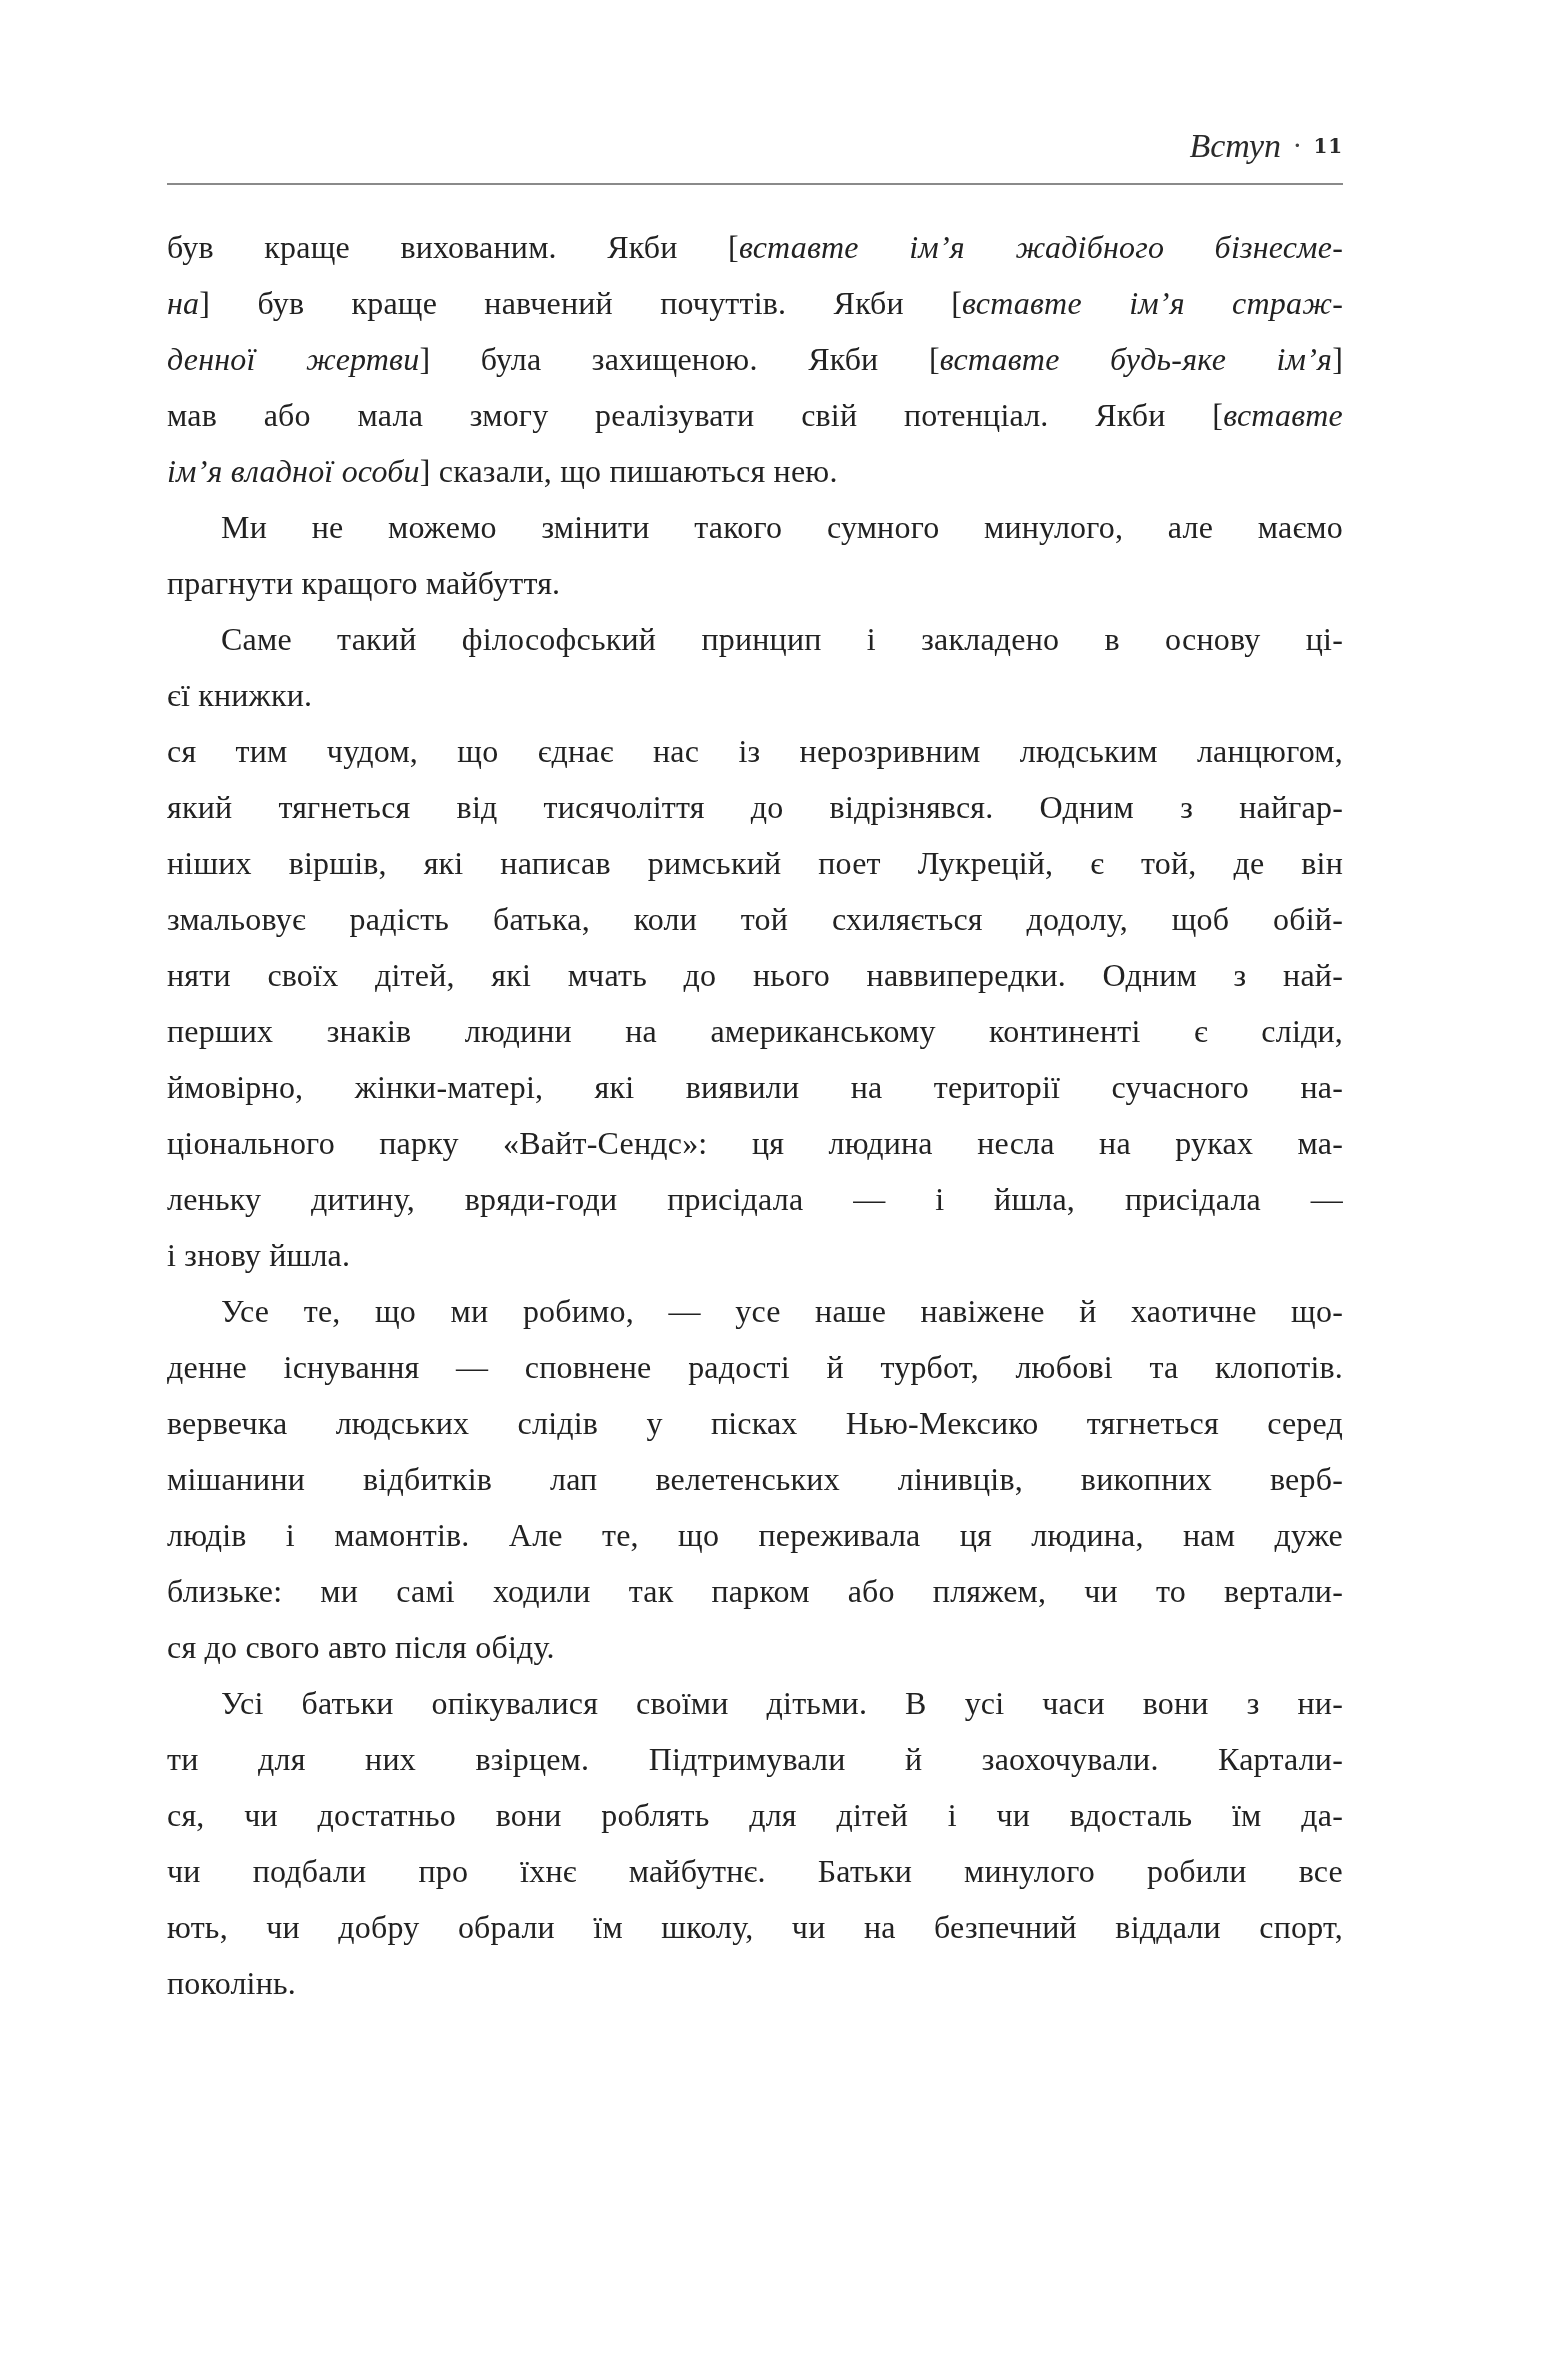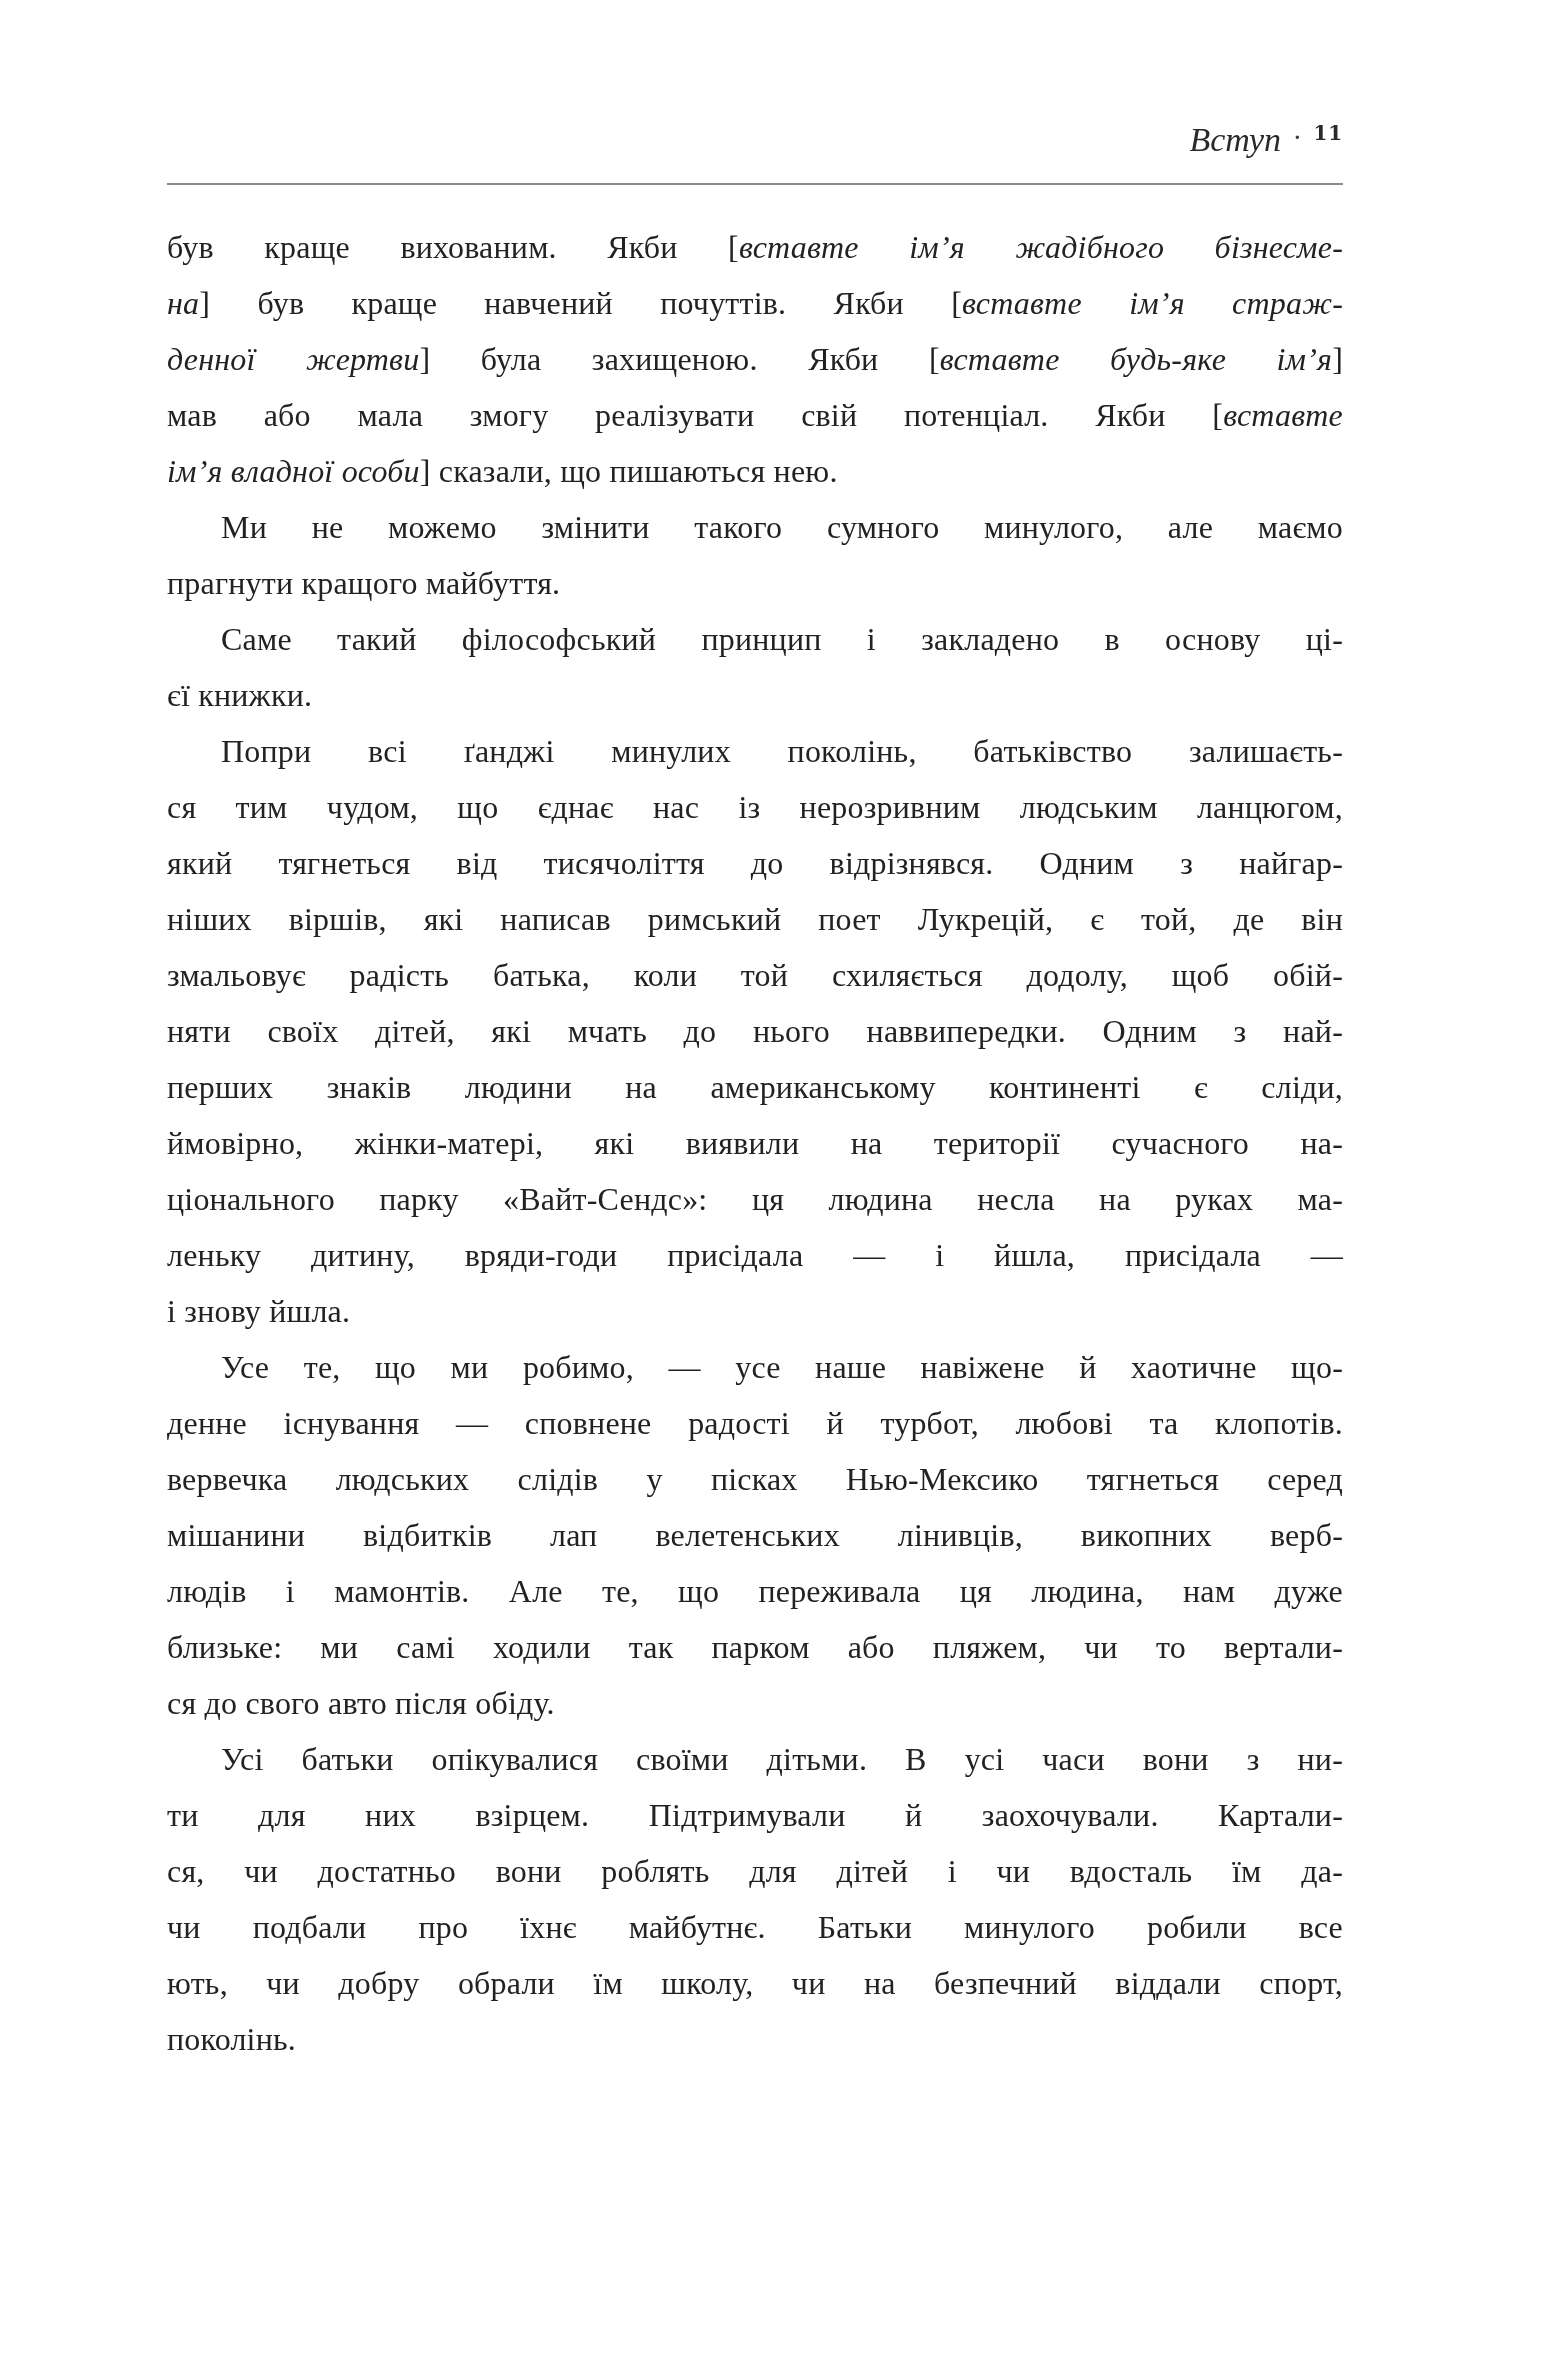--- a/index.html
+++ b/index.html
@@ -20,21 +20,21 @@
     left: 167px;
     top: 0;
     width: 1176px;
   }
   .running-header {
     position: absolute;
     top: 121px;
     right: 0;
     height: 49px;
     display: flex;
-    align-items: flex-start;
+    align-items: center;
     gap: 11.4px;
     font-size: 34px;
     color: #2a2a2a;
   }
   .running-header .title {
     font-style: italic;
   }
   .running-header .sep {
     font-size: 29px;
     color: #444;
@@ -99,21 +99,20 @@
       </div>
       <div>
         <div class="line indent"><span>Ми не можемо змінити такого сумного минулого, але маємо</span></div>
         <div class="line last"><span>прагнути кращого майбуття.</span></div>
       </div>
       <div>
         <div class="line indent"><span>Саме такий філософський принцип і закладено в основу ці-</span></div>
         <div class="line last"><span>єї книжки.</span></div>
       </div>
       <div>
-        <div class="line indent"><span>Попри всі ґанджі минулих поколінь, батьківство залишаєть-</span></div>
         <div class="line"><span>ся тим чудом, що єднає нас із нерозривним людським ланцюгом,</span></div>
         <div class="line"><span>який тягнеться від тисячоліття до відрізнявся. Одним з найгар-</span></div>
         <div class="line"><span>ніших віршів, які написав римський поет Лукрецій, є той, де він</span></div>
         <div class="line"><span>змальовує радість батька, коли той схиляється додолу, щоб обій-</span></div>
         <div class="line"><span>няти своїх дітей, які мчать до нього наввипередки. Одним з най-</span></div>
         <div class="line"><span>перших знаків людини на американському континенті є сліди,</span></div>
         <div class="line"><span>ймовірно, жінки-матері, які виявили на території сучасного на-</span></div>
         <div class="line"><span>ціонального парку «Вайт-Сендс»: ця людина несла на руках ма-</span></div>
         <div class="line"><span>леньку дитину, вряди-годи присідала — і йшла, присідала —</span></div>
         <div class="line last"><span>і знову йшла.</span></div>

